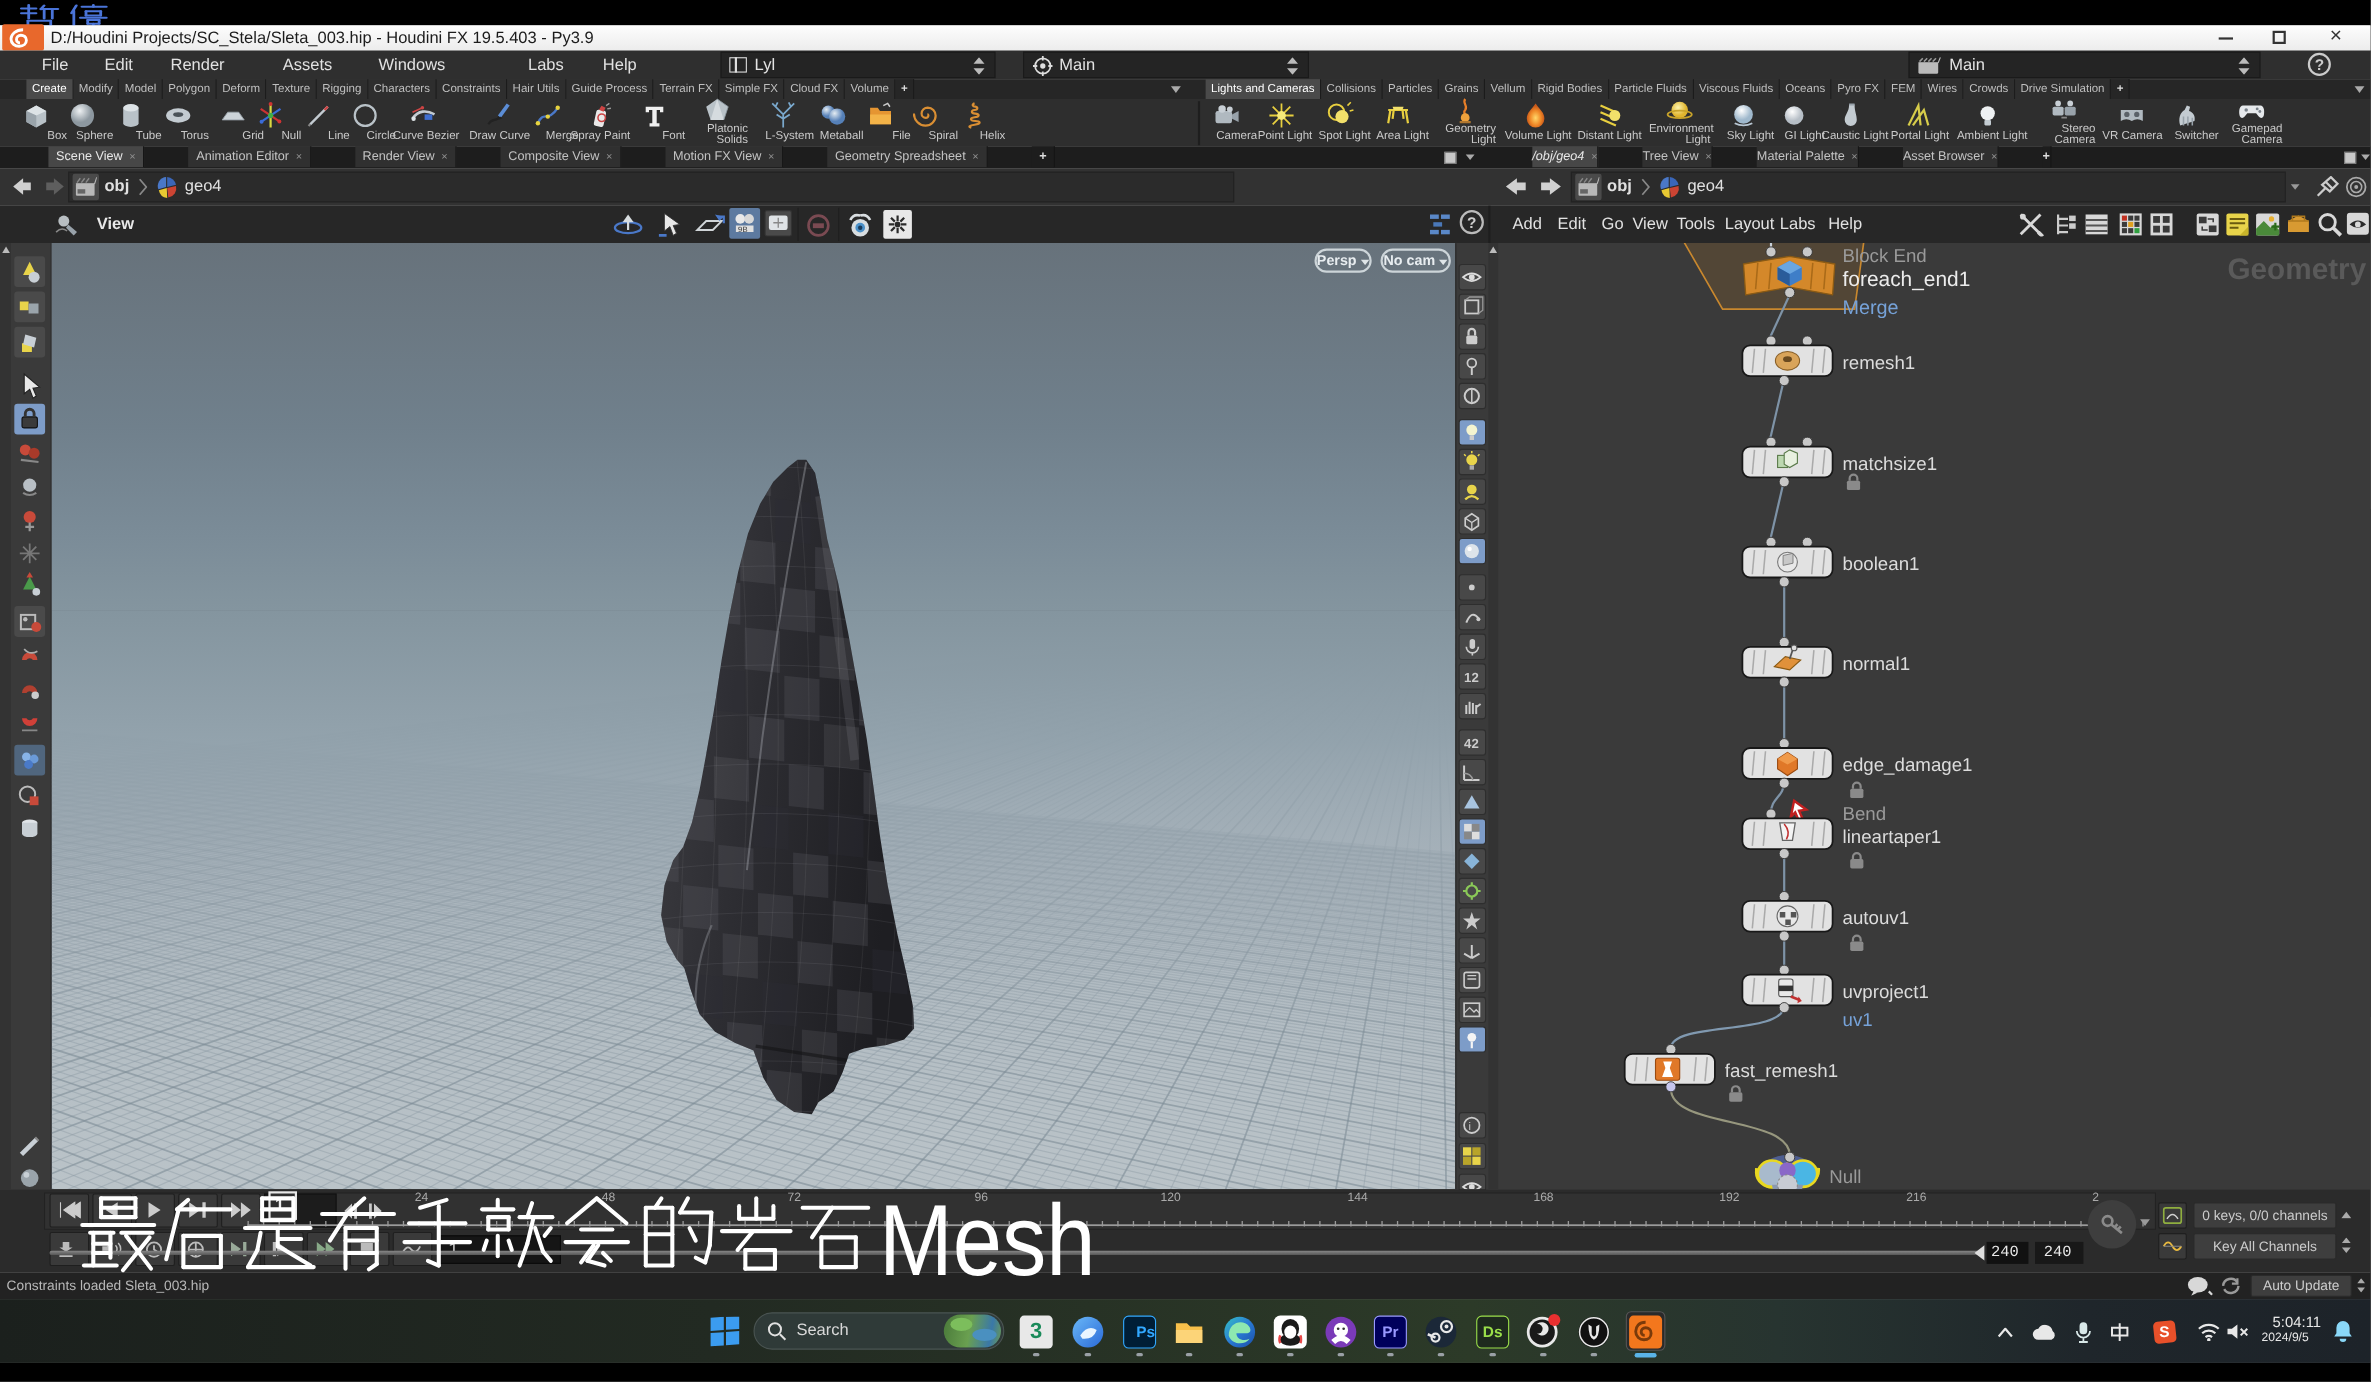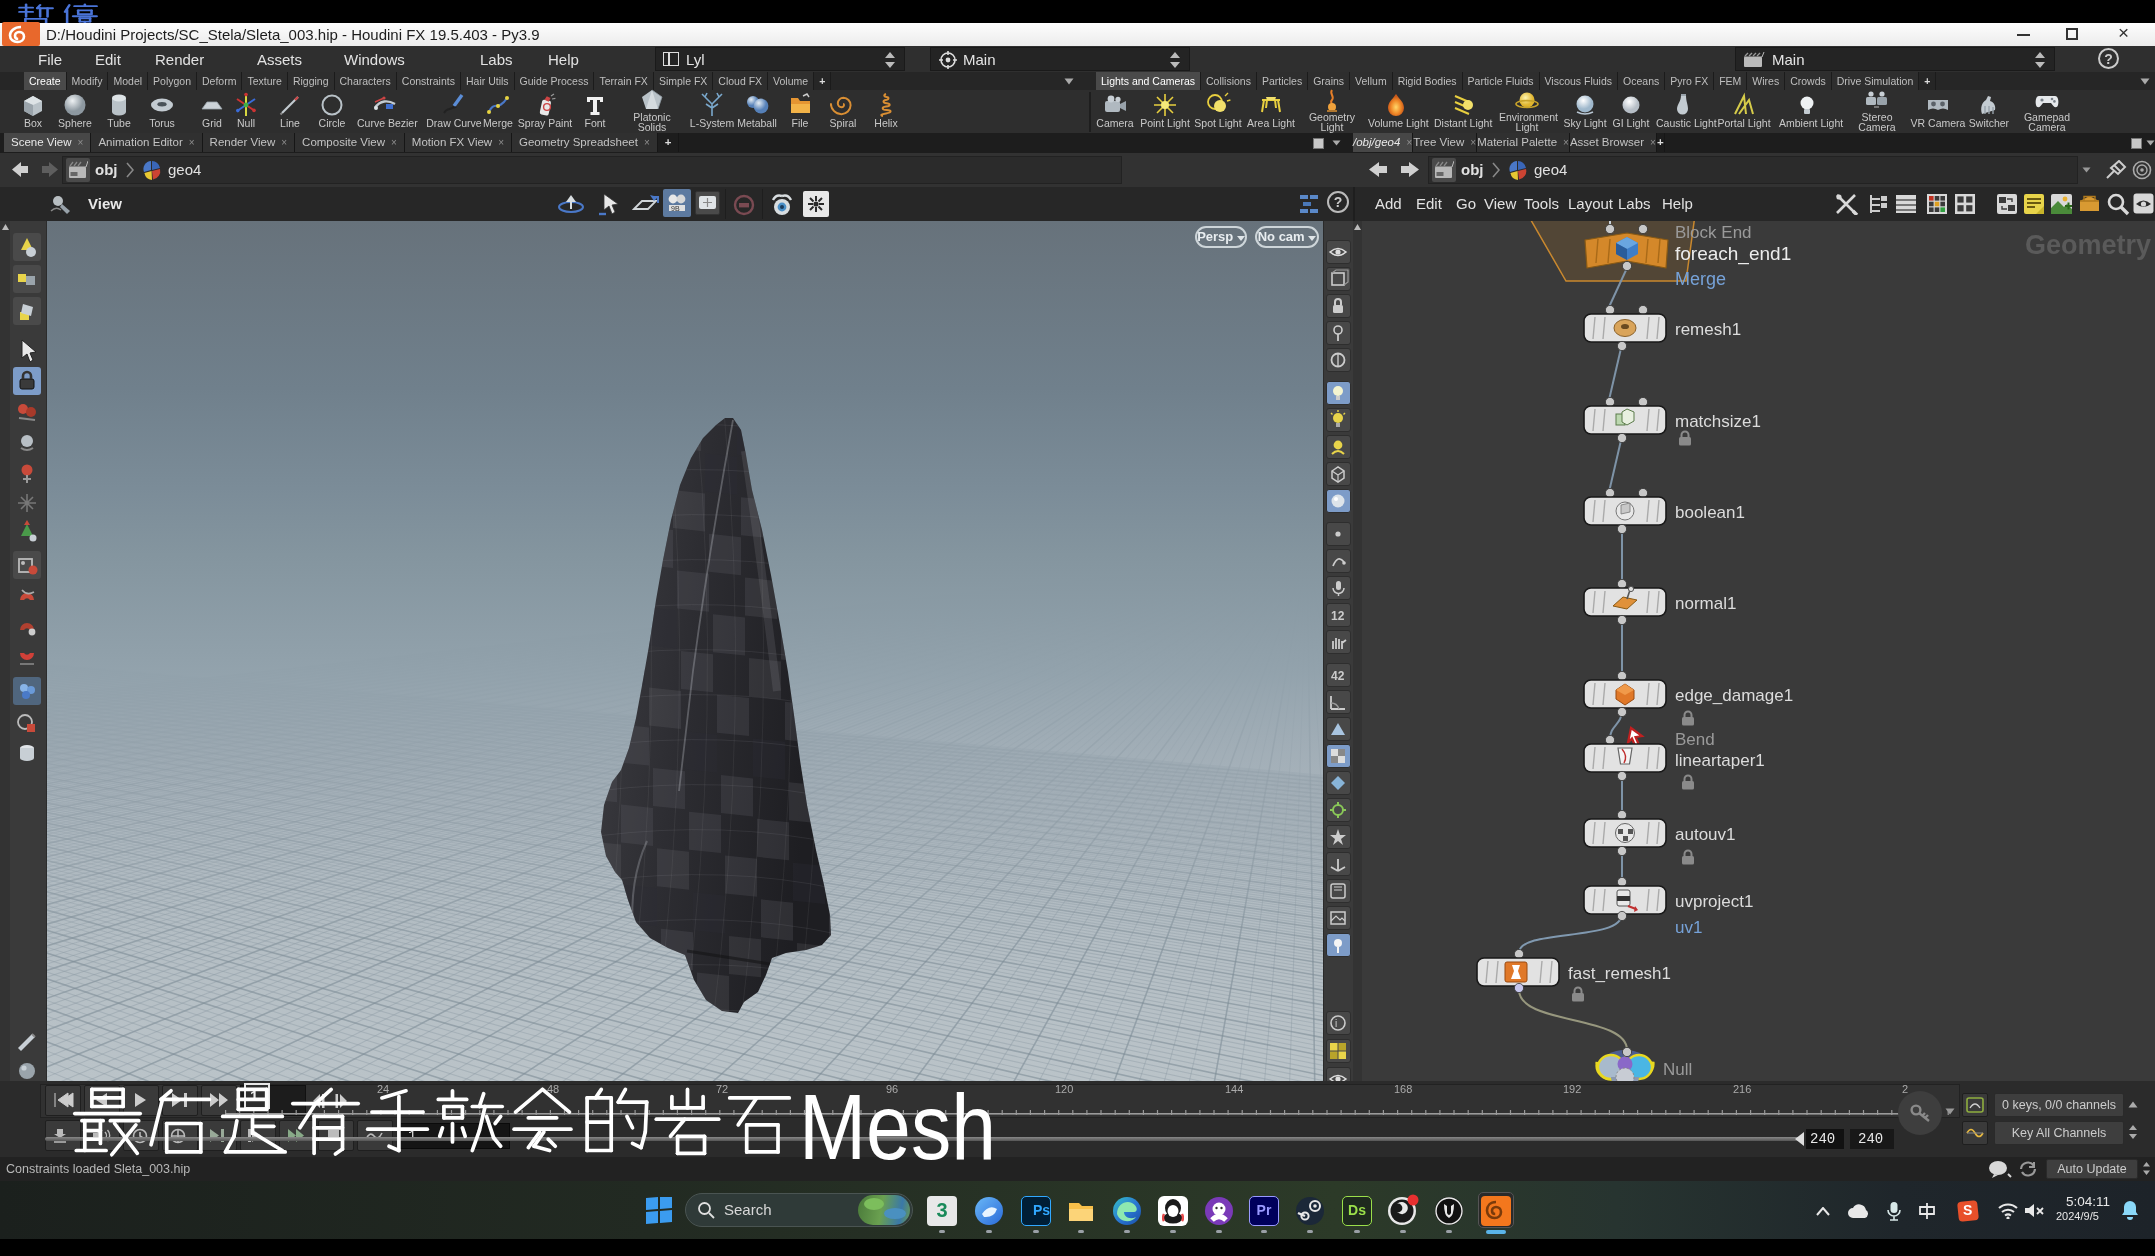--- a/index.html
+++ b/index.html
@@ -15,24 +15,24 @@
 #panetabs { left:0; top:133px; width:2155px; height:20px; background:#1d1d1d; }
 #navbar { left:0; top:153px; width:2155px; height:34px; background:#323232; }
 #toolrow { left:0; top:187px; width:2155px; height:34px; background:#272727; }
 #main { left:0; top:221px; width:2155px; height:860px; background:#3a3a3a; }
 #timeline { left:0; top:1081px; width:2155px; height:76px; background:#2b2b2b; }
 #statusbar { left:0; top:1157px; width:2155px; height:24px; background:#222; }
 #taskbar { left:0; top:1181px; width:2155px; height:58px; background:linear-gradient(90deg,#1b201d 0%,#222a22 30%,#2c3a28 62%,#273430 75%,#1f262b 88%,#1d2329 100%); }
 .menuitem { position:absolute; top:5px; color:#e2e2e2; }
 .tab { position:absolute; top:0; height:18px; line-height:18px; padding:0 5px; font-size:10.5px; color:#bfbfbf; background:#2e2e2e; border-right:1px solid #1b1b1b; white-space:nowrap; }
 .tab.act { background:#4a4a4a; color:#fff; }
-.ptab { position:absolute; top:1px; height:19px; line-height:19px; padding:0 7px; font-size:11.5px; color:#c3c3c3; background:#303030; border-right:1px solid #161616; white-space:nowrap; }
+.ptab { position:absolute; top:1px; height:19px; line-height:19px; padding:0 7px; font-size:11.5px; color:#c3c3c3; background:#303030; border-right:1px solid #161616; white-space:nowrap;margin-left:40px; }
 .ptab.act { background:#474747; color:#e8e8e8; }
 .ptab .x { color:#8f8f8f; font-size:10px; margin-left:6px; }
-.tool { position:absolute; top:2px; width:56px; text-align:center; color:#c9c9c9; font-size:10.5px; }
+.tool { position:absolute; top:2px; width:56px; text-align:right; color:#c9c9c9; font-size:10.5px; }
 .tool .ticon { height:25px; margin-bottom:1px; display:flex; align-items:center; justify-content:center; }
 .tool .tlabel { line-height:10px; white-space:nowrap; }
 
 #lefttools { left:0; top:221px; width:47px; height:860px; background:#3a3a3a; border-right:1px solid #2c2c2c; }
 #viewport { left:47px; top:221px; width:1276px; height:860px; overflow:hidden; background:#6d7983; }
 #righttools { left:1323px; top:221px; width:30px; height:860px; background:#3a3a3a; border-left:1px solid #2a2a2a; }
 #network { left:1353px; top:221px; width:802px; height:860px; background:#3a3a3a; overflow:hidden; }
 .vpill { position:absolute; white-space:nowrap; border:2px solid #cdd5d9; border-radius:11px; color:#e8edf0; font-size:14px; font-weight:bold; height:22px; line-height:18px; padding:0 10px; }
 
 .tbtn { position:absolute; background:#3a3a3a; border:1px solid #1f1f1f; border-radius:2px; }

